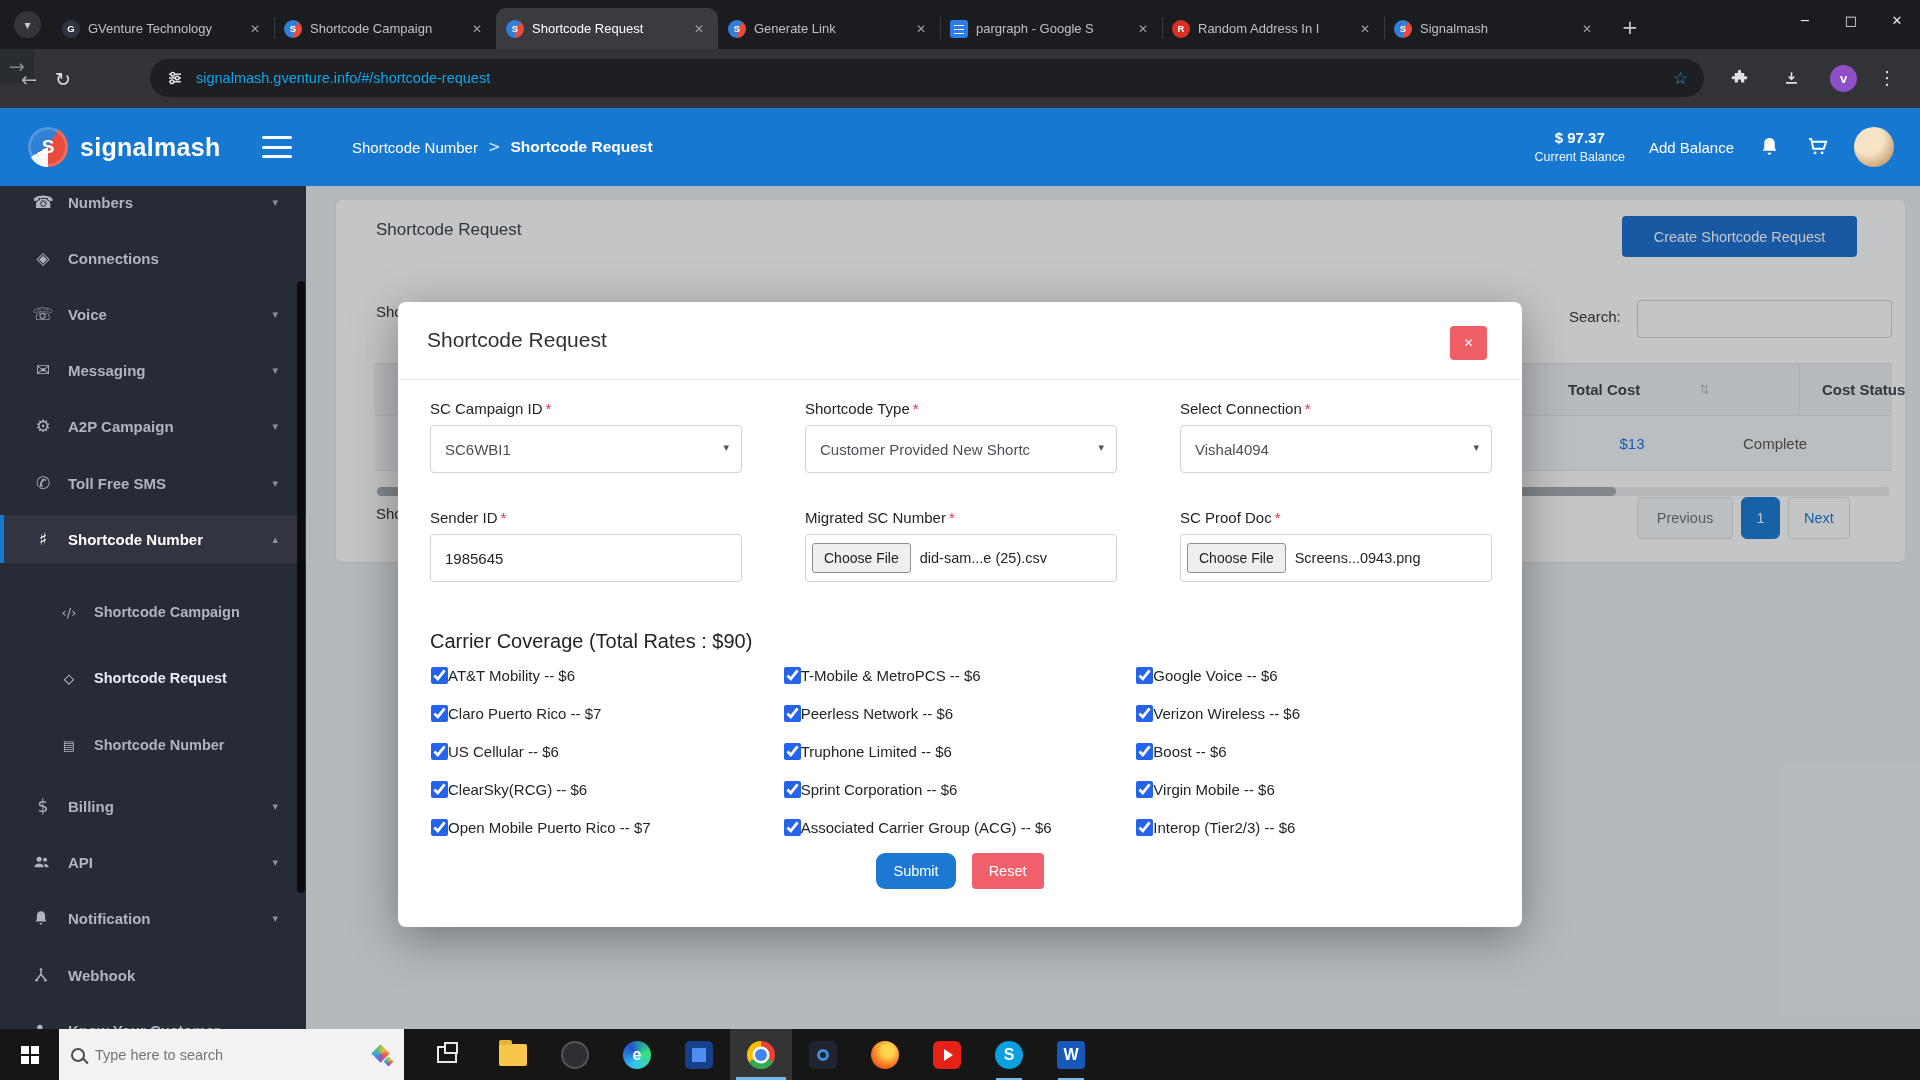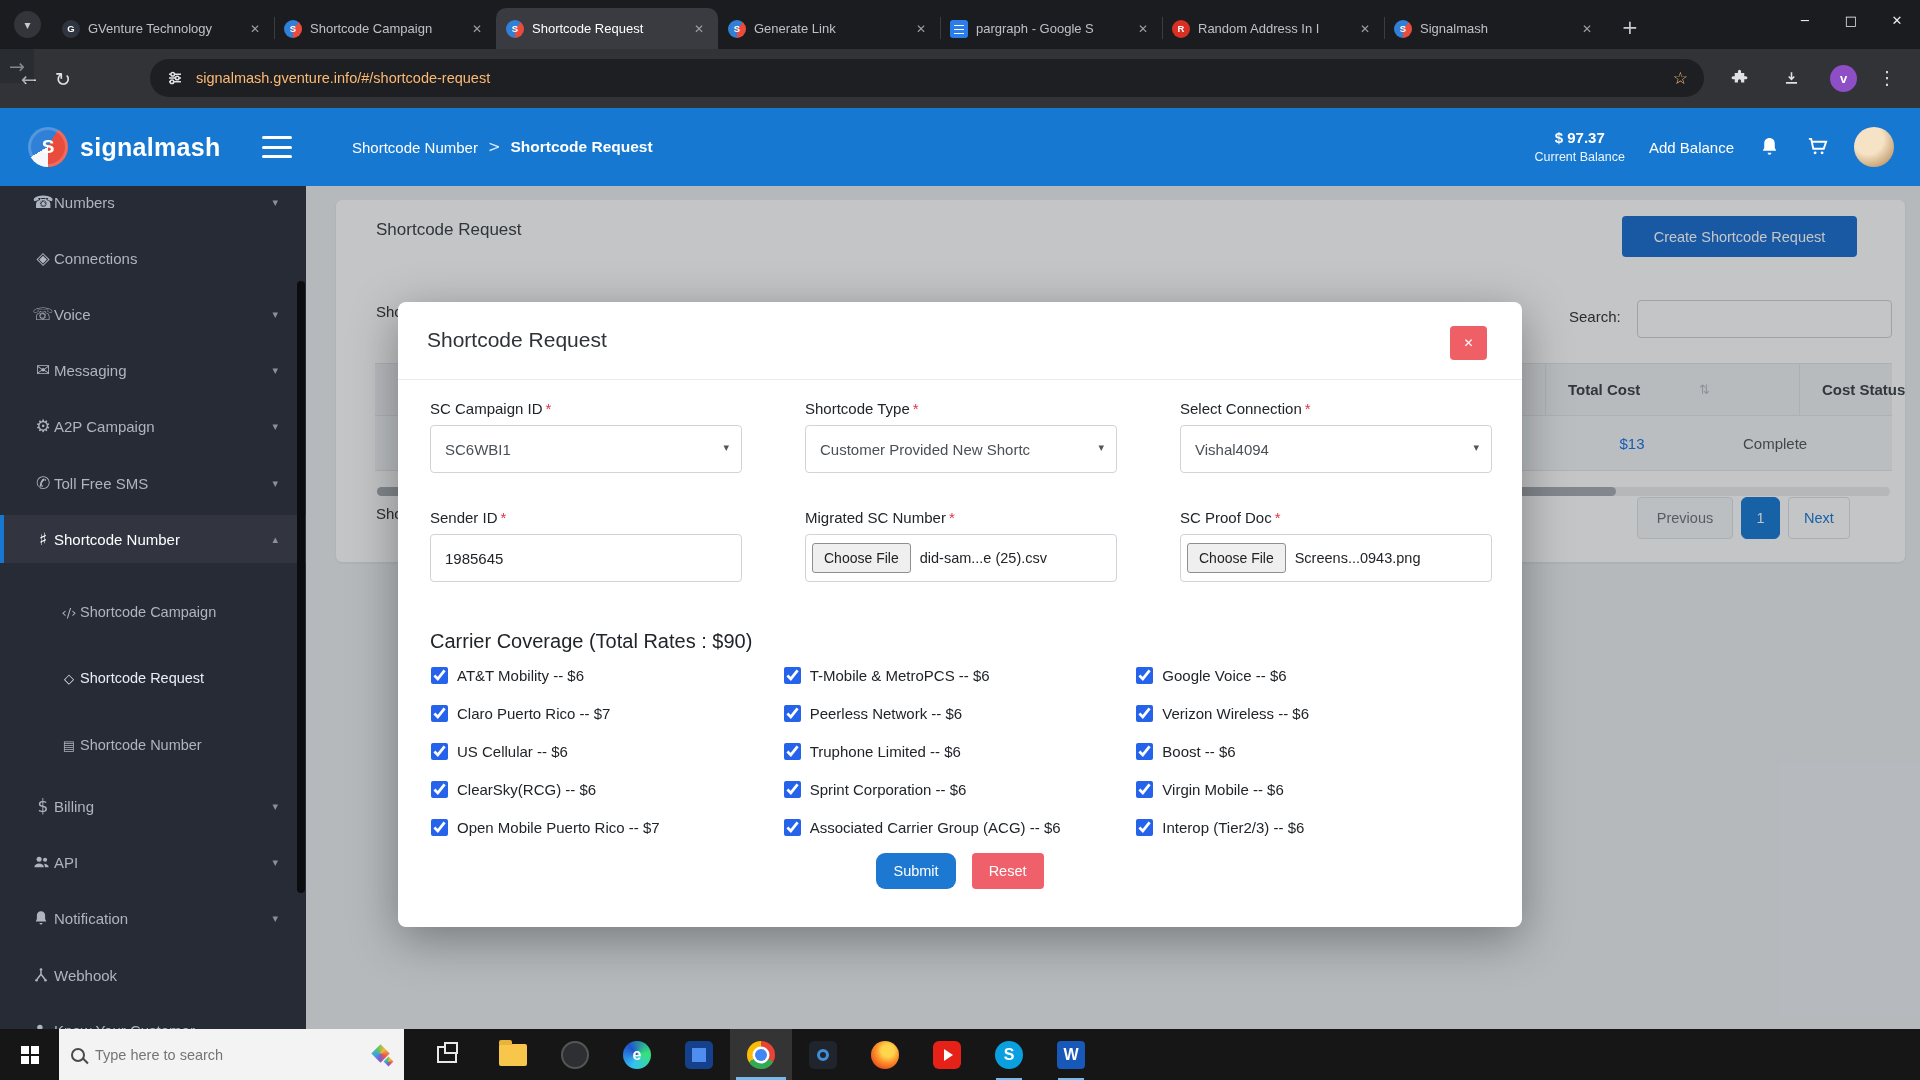--- a/index.html
+++ b/index.html
@@ -31,21 +31,21 @@
   .newtab { position:absolute; left:1616px; top:13px; width:28px; height:28px; color:#c7cad1;
             font-size:20px; display:flex; align-items:center; justify-content:center; }
   .wincontrols { position:absolute; right:0; top:0; height:41px; display:flex; }
   .wc { width:46px; height:100%; display:flex; align-items:center; justify-content:center; color:#e8eaed; font-size:13px; }
 
   .toolbar { left:0; top:49px; width:1920px; height:59px; background:#323337; display:flex; align-items:center; }
   .navbtn { width:34px; height:34px; display:flex; align-items:center; justify-content:center;
             color:#dfe1e5; font-size:19px; flex:none; }
   .navbtn.dim { color:#85888d; }
   .omnibox { position:absolute; left:150px; top:10px; width:1554px; height:38px; background:#1e1f23;
-             border-radius:19px; display:flex; align-items:center; padding:0 16px; color:#fdba74; font-size:14.5px; gap:12px; }
+             border-radius:19px; display:flex; align-items:center; padding:0 16px; color:#0ea5e9; font-size:14.5px; gap:12px; }
   .omnibox .url { flex:1; white-space:nowrap; overflow:hidden; }
   .toolico { color:#dfe1e5; display:flex; align-items:center; justify-content:center; }
   .avatar-sm { position:absolute; left:1830px; top:16px; width:27px; height:27px; border-radius:50%;
                background:#8e4ec6; color:#fff; font-size:13px; font-weight:bold;
                display:flex; align-items:center; justify-content:center; }
 
   
   .appheader { left:0; top:108px; width:1920px; height:78px; background:#1778d2; color:#fff; }
   .brandwrap { position:absolute; left:28px; top:0; height:100%; display:flex; align-items:center; gap:12px; }
   .logo-badge { width:40px; height:40px; border-radius:50%;
@@ -64,21 +64,21 @@
   .balblock .lbl { font-size:12.5px; color:rgba(255,255,255,.92); }
   .addbal { font-size:15px; font-weight:500; }
   .hicon { width:24px; height:24px; color:#fff; }
   .avatar-lg { width:40px; height:40px; border-radius:50%;
                background:radial-gradient(circle at 35% 30%, #f6e3c6 0 40%, #caa77a 75%, #8c6f4e); }
 
   
   .sidebar { left:0; top:186px; width:306px; height:843px; background:#272b36; overflow:hidden; }
   .srow { position:absolute; left:0; width:100%; height:48px; display:flex; align-items:center; color:#aeb4c0; }
   .srow .sic { width:22px; margin-left:32px; font-size:17px; text-align:center; flex:none; }
-  .srow .slabel { font-size:15px; flex:1; white-space:nowrap; }
+  .srow .slabel { margin-left:14px; font-size:15px; flex:1; white-space:nowrap;font-weight:bold; }
   .srow .schev { margin-right:28px; font-size:11px; color:#8a90a0; }
   .srow.active { background:rgba(255,255,255,.05); border-left:4px solid #1778d2; color:#fff; }
   .srow.active .sic{ margin-left:28px; }
   .ssub .sic { margin-left:58px; font-size:13px; }
   .ssub .slabel { font-size:14.5px; }
   .ssub.cursub { color:#e9edf4; }
   .sthumb { position:absolute; right:1px; top:95px; width:8px; height:612px; background:#0b0c10; border-radius:4px; }
 
   
   .main { left:306px; top:186px; width:1614px; height:843px; background:#edeff2; }
@@ -129,21 +129,21 @@
   .txt { width:100%; height:48px; border:1px solid #ced4da; border-radius:4px; padding:0 14px;
          font-size:15px; color:#212529; font-family:inherit; }
   .filebox { height:48px; border:1px solid #ced4da; border-radius:4px; display:flex; align-items:center;
              padding:0 10px 0 6px; gap:9px; overflow:hidden; background:#fff; }
   .choose { background:#efefef; border:1px solid #8f8f8f; border-radius:3px; padding:6px 11px;
             font-size:14px; color:#222; white-space:nowrap; flex:none; }
   .fname { font-size:14.5px; color:#212529; white-space:nowrap; overflow:hidden; }
   .ctitle { margin:48px 32px 0 32px; font-size:20px; color:#212529; }
   .ckgrid { display:grid; grid-template-columns:repeat(3,1fr); padding:0 33px; margin-top:12px; }
   .ckcol { display:flex; flex-direction:column; gap:18px; }
-  .ckrow { display:flex; align-items:center; gap:9px; height:20px; font-size:15px; color:#212529; }
+  .ckrow { display:flex; align-items:center; height:20px; font-size:15px; color:#212529; }
   .ckb { width:17px; height:17px; accent-color:#2563eb; flex:none; }
   .mbtns { display:flex; justify-content:center; gap:16px; margin-top:16px; }
   .btn { border:none; border-radius:4px; padding:10px 17px; font-size:14.5px; color:#fff; font-family:inherit; }
   .btn.submit { background:#1d78d2;border-radius:9px; }
   .btn.reset  { background:#f0606b; }
 
   
   .taskbar { left:0; top:1029px; width:1920px; height:51px; background:#161616; color:#fff; }
   .startbtn { position:absolute; left:0; top:0; width:59px; height:51px; display:flex; align-items:center; justify-content:center; }
   .winlogo { width:18px; height:18px; display:grid; grid-template-columns:1fr 1fr; gap:2px; }

